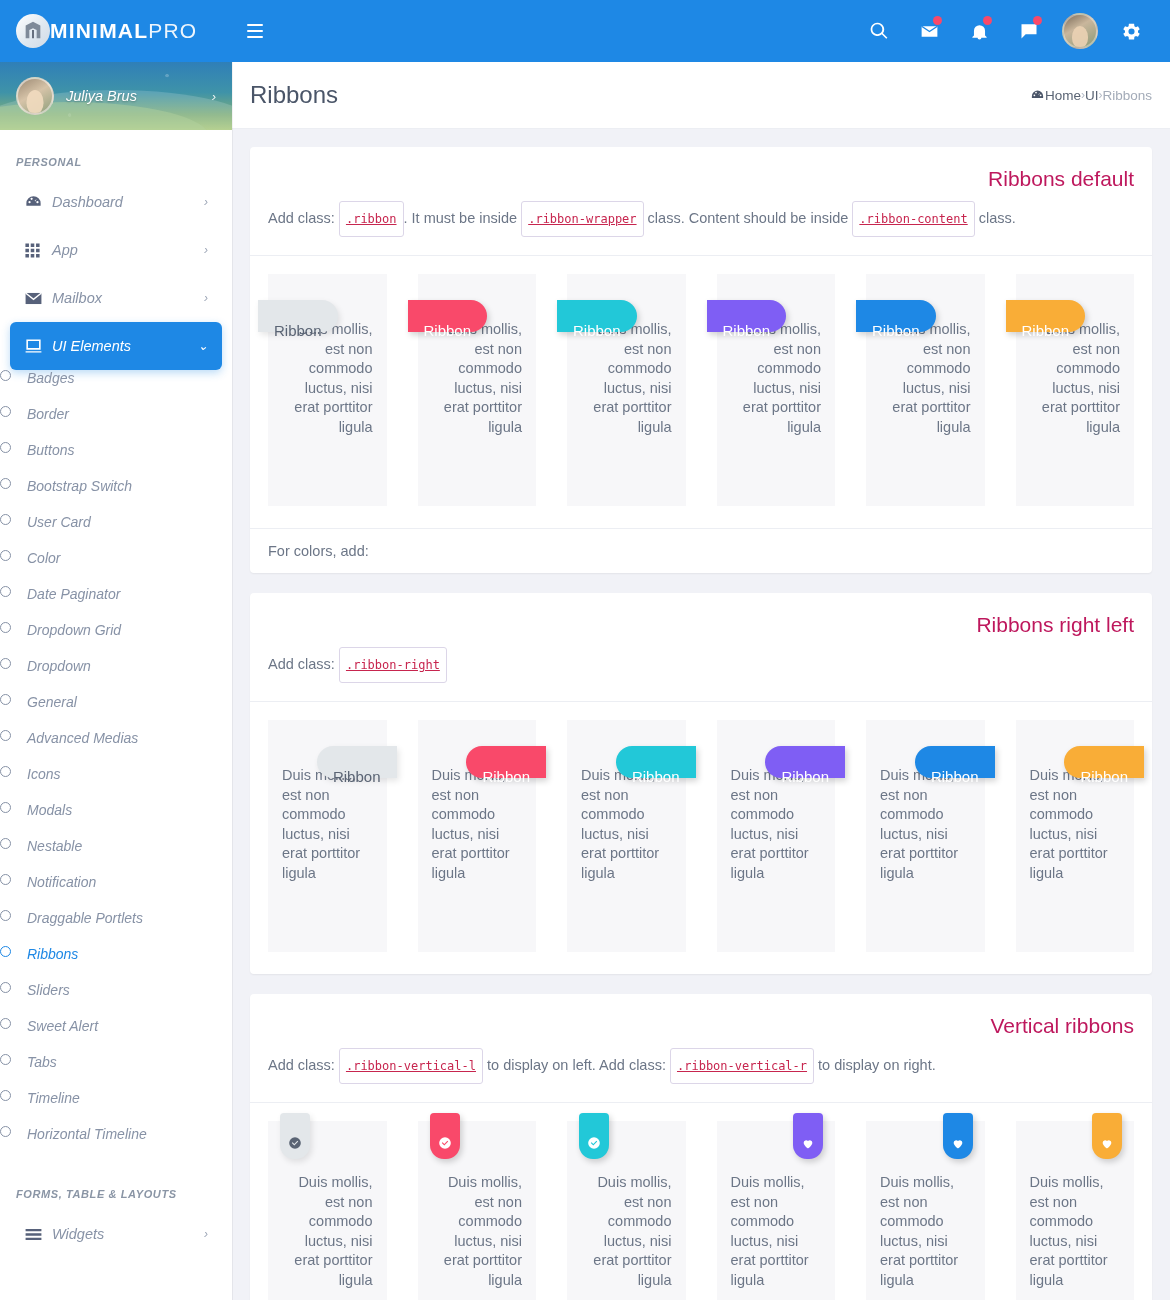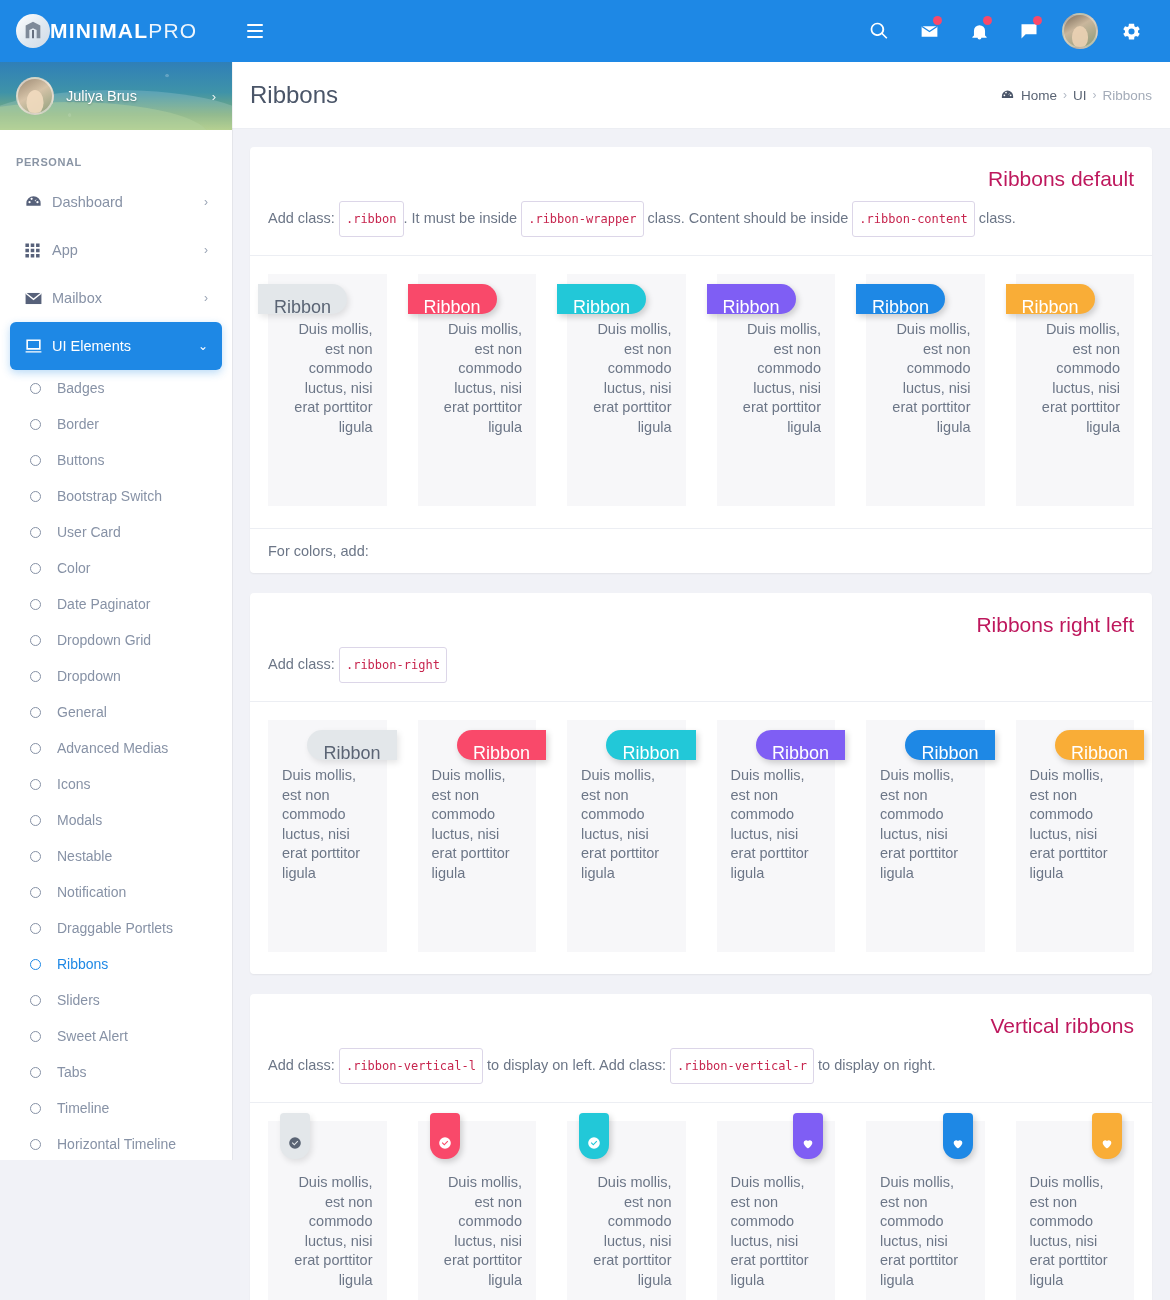--- a/index.html
+++ b/index.html
@@ -82,25 +82,26 @@
   .top-avatar::after {
     content:''; position:absolute; left:50%; top:34%;
     transform: translateX(-50%);
     width: 16px; height: 22px; border-radius: 50% 50% 45% 45%;
     background: rgba(235,210,180,.9);
   }
 
   
   .sidebar {
     position: absolute; top: 62px; left: 0;
-    width: 232px; height: 1098px;
+    width: 232px; height: 1238px;
     background: #ffffff;
     overflow: hidden;
     z-index: 20;
     box-shadow: 1px 0 0 rgba(0,0,0,.05);
+    font-style: italic;
   }
   .profile {
     height: 68px;
     position: relative;
     background:
       radial-gradient(circle at 72% 20%, rgba(255,255,255,.22) 0 1.5px, transparent 2px),
       radial-gradient(circle at 30% 78%, rgba(255,255,255,.18) 0 1.5px, transparent 2px),
       linear-gradient(to bottom, #2f7fb8 0%, #3f93a8 45%, #7fae7a 78%, #a8c87c 100%);
     display: flex; align-items: center; padding: 0 16px;
     overflow:hidden;
@@ -158,22 +159,22 @@
   .nav-item .nic svg { fill: #57617a; display:block; }
   .nav-item .ncaret { margin-left: auto; font-size: 12px; color:#9aa4b5; }
   .nav-item.active {
     background: #1e88e5; color: #fff;
     box-shadow: 0 3px 8px rgba(30,136,229,.3);
   }
   .nav-item.active .nic svg { fill: #fff; }
   .nav-item.active .ncaret { color: #fff; }
 
   .sub-item {
-    display: flex; align-items: center;
-    height: 36px; padding-left: 30px;
+    display: flex; align-items: flex-start;
+    height: 36px; 
     font-size: 14px; color: #8792a6; cursor: pointer;
   }
   .sub-item .bullet {
     width: 11px; height: 11px; border-radius: 50%;
     border: 1.4px solid #8792a6; flex: 0 0 11px;
     margin-right: 16px;
   }
   .sub-item.cur { color: #1e88e5; }
   .sub-item.cur .bullet { border-color: #1e88e5; }
 
@@ -186,21 +187,21 @@
   }
   .page-head {
     background: #fff; height: 67px;
     display: flex; align-items: center;
     padding: 0 18px 0 18px;
     border-bottom: 1px solid #eceef3;
   }
   .page-title { font-size: 24px; color: #4a5568; font-weight: normal; }
   .crumbs {
     margin-left: auto; display: flex; align-items: center;
-    font-size: 13.5px; color: #8a95a5; gap: 6px;
+    font-size: 13.5px; color: #8a95a5; 
   }
   .crumbs .home-ic { display:flex; align-items:center; }
   .crumbs .home-ic svg { fill: #4a5568; display:block; }
   .crumbs a { color: #5a6474; text-decoration: none; cursor: pointer; }
   .crumbs .sep { color: #b3bac6; font-size: 12px; }
   .crumbs .cur { color: #a3abb8; }
 
   .content { padding: 18px 18px 0 18px; }
 
   .card {
@@ -216,20 +217,21 @@
   .code {
     display: inline-block;
     border: 1px solid #dcd6e8;
     border-radius: 3px;
     background: #fff;
     color: #c7254e;
     font-family: "DejaVu Sans Mono", monospace;
     font-size: 12px;
     padding: 3px 6px;
     vertical-align: middle;
+    text-decoration: underline;
   }
   .card-body { border-top: 1px solid #eceef3; padding: 18px 18px 22px 18px; }
   .card-foot {
     border-top: 1px solid #eceef3;
     padding: 14px 18px;
     font-size: 14.5px; color: #6c7687;
     display:flex; align-items:center; gap: 8px;
   }
 
   .grid {
@@ -246,24 +248,24 @@
     padding: 46px 14px 20px 14px;
   }
   .rw .rc {
     font-size: 14.5px; line-height: 19.6px; color: #6c7687;
     text-align: right;
   }
   .rw.left-text .rc { text-align: left; }
 
   .ribbon {
     position: absolute;
-    top: 10px; left: -10px;
+    top: 26px; left: -10px;
     height: 30px; line-height: 30px;
-    padding: 8px 16px;
-    color: #fff; font-size: 18px;
+    padding: 16px 16px;
+    color: #fff; font-size: 15px;
     border-radius: 0 24px 24px 0;
     box-shadow: 2px 3px 6px rgba(0,0,0,.18);
     white-space: nowrap;
   }
   .ribbon.right {
     left: auto; right: -10px;
     border-radius: 24px 0 0 24px;
   }
   .ribbon.sec { color: #5a6474; box-shadow: 2px 3px 6px rgba(0,0,0,.10); }
 

